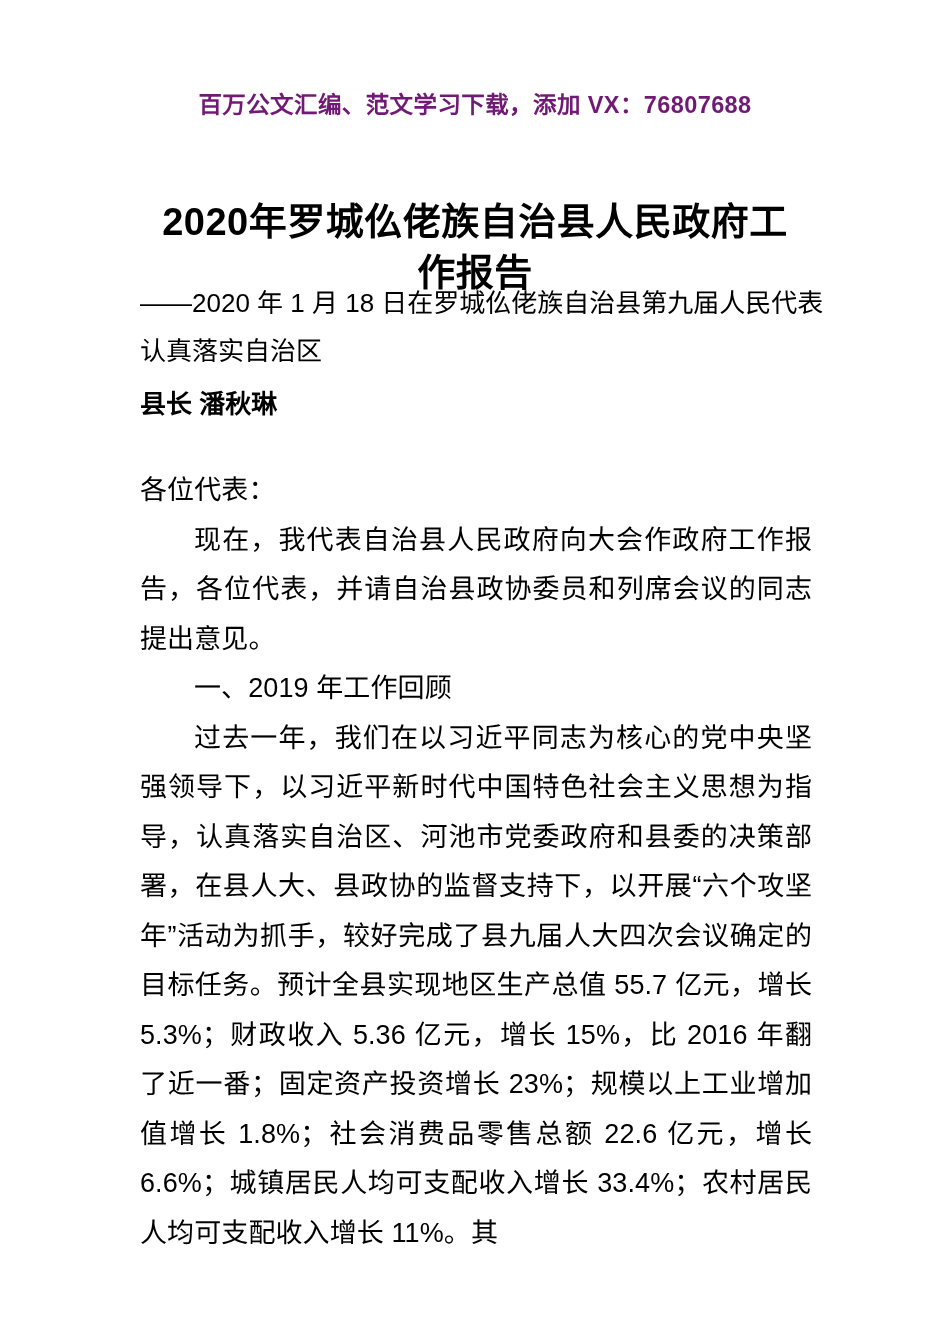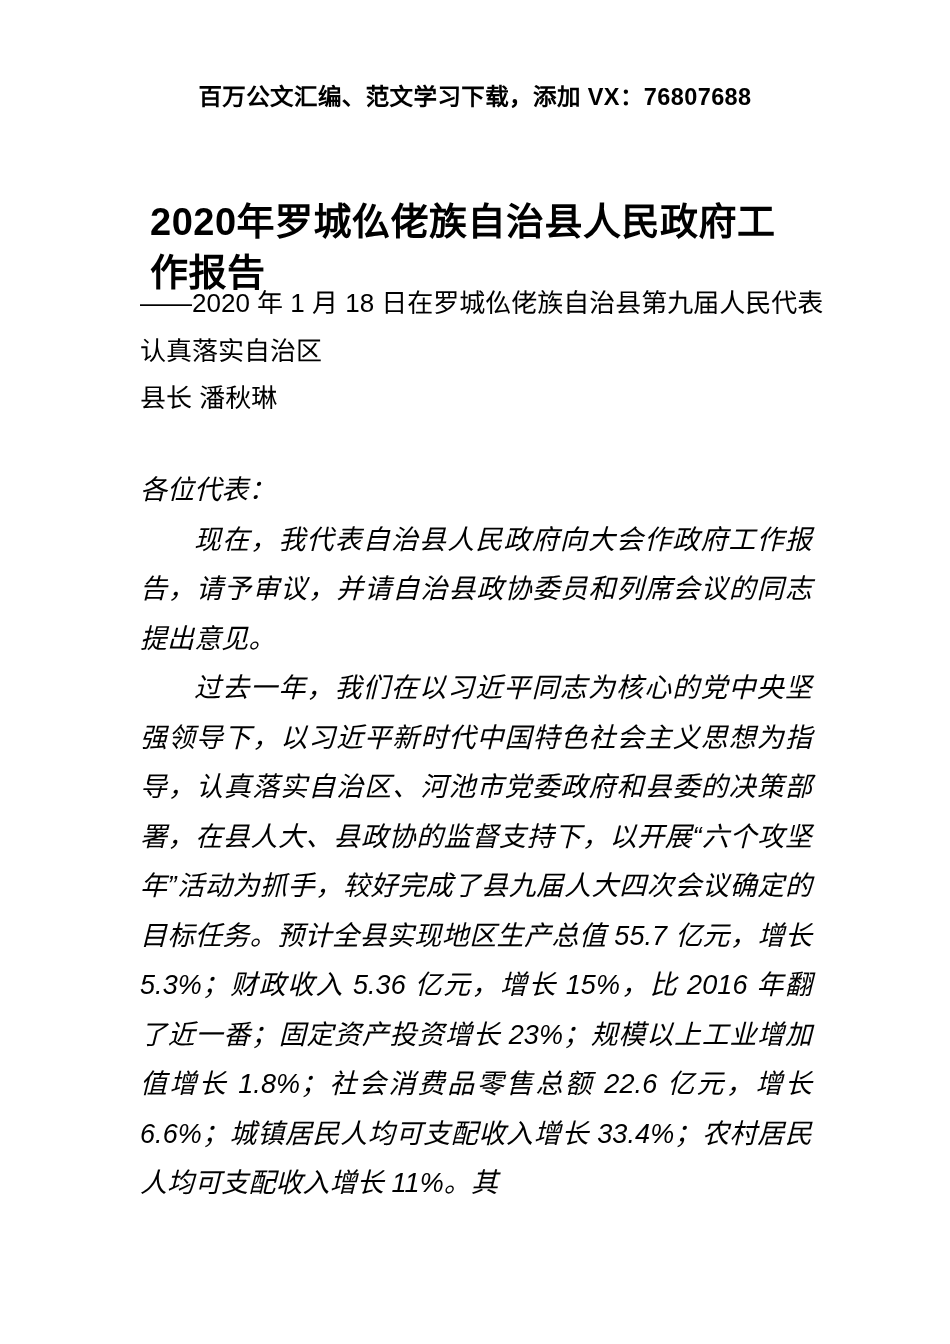--- a/index.html
+++ b/index.html
@@ -35,20 +35,21 @@
     letter-spacing: 0.4px;
     white-space: nowrap;
   }
 
   
   .doc-title {
     position: absolute;
     top: 172px;
     left: 150px;
     width: 650px;
+    text-align: center;
     font-size: 38px;
     font-weight: 900;
     line-height: 1.33;
     letter-spacing: 0.5px;
   }
 
   
   .subtitle-block {
     position: absolute;
     top: 280px;
@@ -57,67 +58,68 @@
   }
   .subtitle-line {
     font-size: 26px;
     line-height: 1.83;
     font-weight: 400;
     white-space: nowrap;
   }
   .byline {
     font-size: 26px;
     line-height: 1.83;
-    font-weight: 400;
+    font-weight: 700;
+    margin-top: 6px;
     white-space: nowrap;
   }
 
   
   .body-block {
     position: absolute;
     top: 466px;
     left: 140px;
     width: 672px;
   }
   .para {
     font-size: 27px;
     line-height: 49.5px;
     text-align: justify;
     text-align-last: left;
     text-justify: inter-character;
     margin: 0;
     letter-spacing: 0.1px;
-    font-style: italic;
   }
   .para.indent {
     text-indent: 2em;
   }
   .para.salutation {
     text-indent: 0;
   }
   .para.heading {
     text-indent: 2em;
     text-align: left;
     text-align-last: left;
   }
 </style>
 </head>
 <body>
 
 <div class="page">
 
-  <div class="promo-header" style="color: #000000;">百万公文汇编、范文学习下载，添加 VX：76807688</div>
+  <div class="promo-header" style="color: #701a75; margin-top: 8px;">百万公文汇编、范文学习下载，添加 VX：76807688</div>
 
   <h1 class="doc-title">2020年罗城仫佬族自治县人民政府工作报告</h1>
 
   <div class="subtitle-block">
     <div class="subtitle-line">——2020 年 1 月 18 日在罗城仫佬族自治县第九届人民代表</div>
     <div class="subtitle-line">认真落实自治区</div>
     <div class="byline">县长 潘秋琳</div>
   </div>
 
   <div class="body-block">
     <p class="para salutation">各位代表：</p>
-    <p class="para indent">现在，我代表自治县人民政府向大会作政府工作报告，请予审议，并请自治县政协委员和列席会议的同志提出意见。</p>
+    <p class="para indent">现在，我代表自治县人民政府向大会作政府工作报告，各位代表，并请自治县政协委员和列席会议的同志提出意见。</p>
+    <p class="para heading">一、2019 年工作回顾</p>
     <p class="para indent">过去一年，我们在以习近平同志为核心的党中央坚强领导下，以习近平新时代中国特色社会主义思想为指导，认真落实自治区、河池市党委政府和县委的决策部署，在县人大、县政协的监督支持下，以开展“六个攻坚年”活动为抓手，较好完成了县九届人大四次会议确定的目标任务。预计全县实现地区生产总值 55.7 亿元，增长 5.3%；财政收入 5.36 亿元，增长 15%，比 2016 年翻了近一番；固定资产投资增长 23%；规模以上工业增加值增长 1.8%；社会消费品零售总额 22.6 亿元，增长 6.6%；城镇居民人均可支配收入增长 33.4%；农村居民人均可支配收入增长 11%。其</p>
   </div>
 
 </div>
 
 </body></html>

